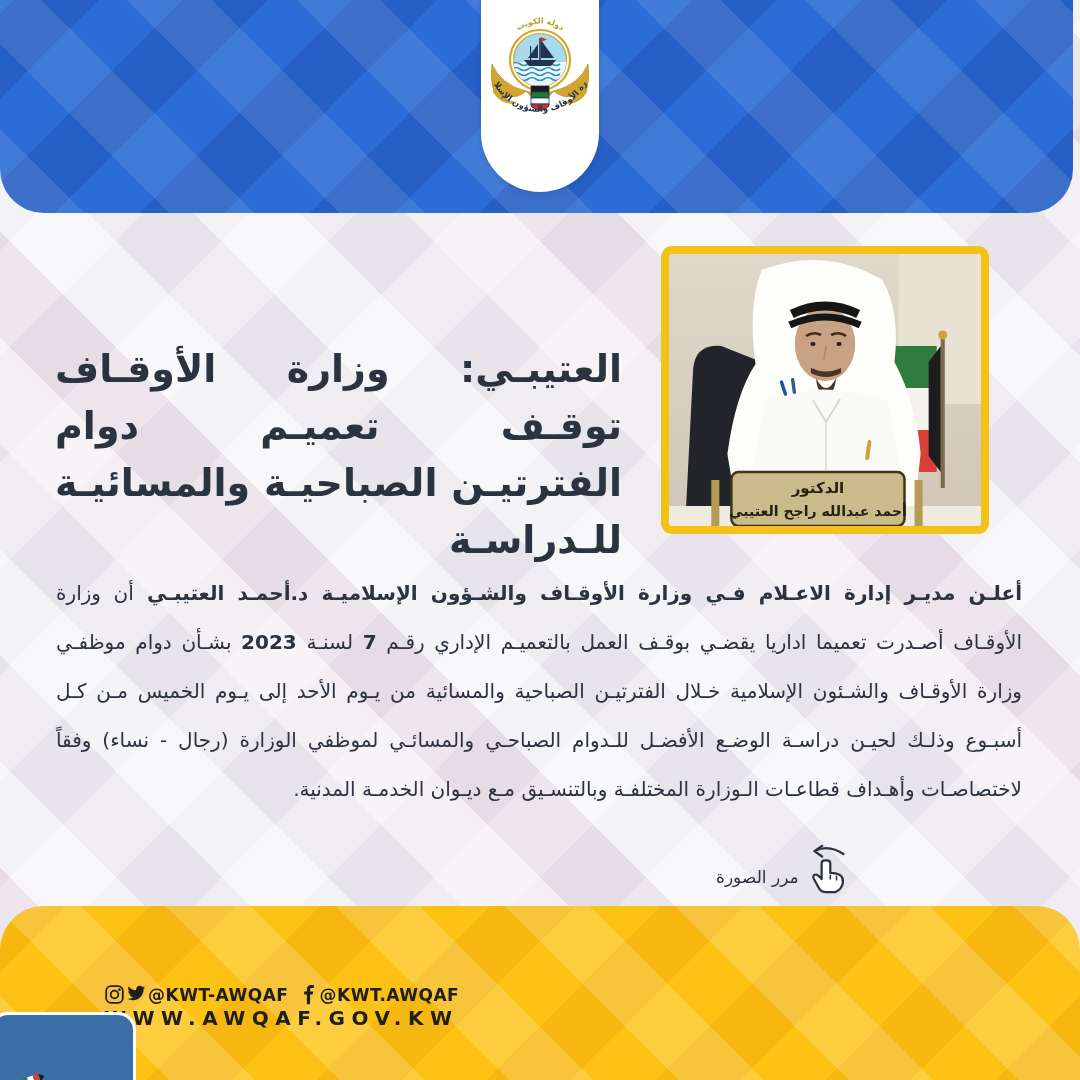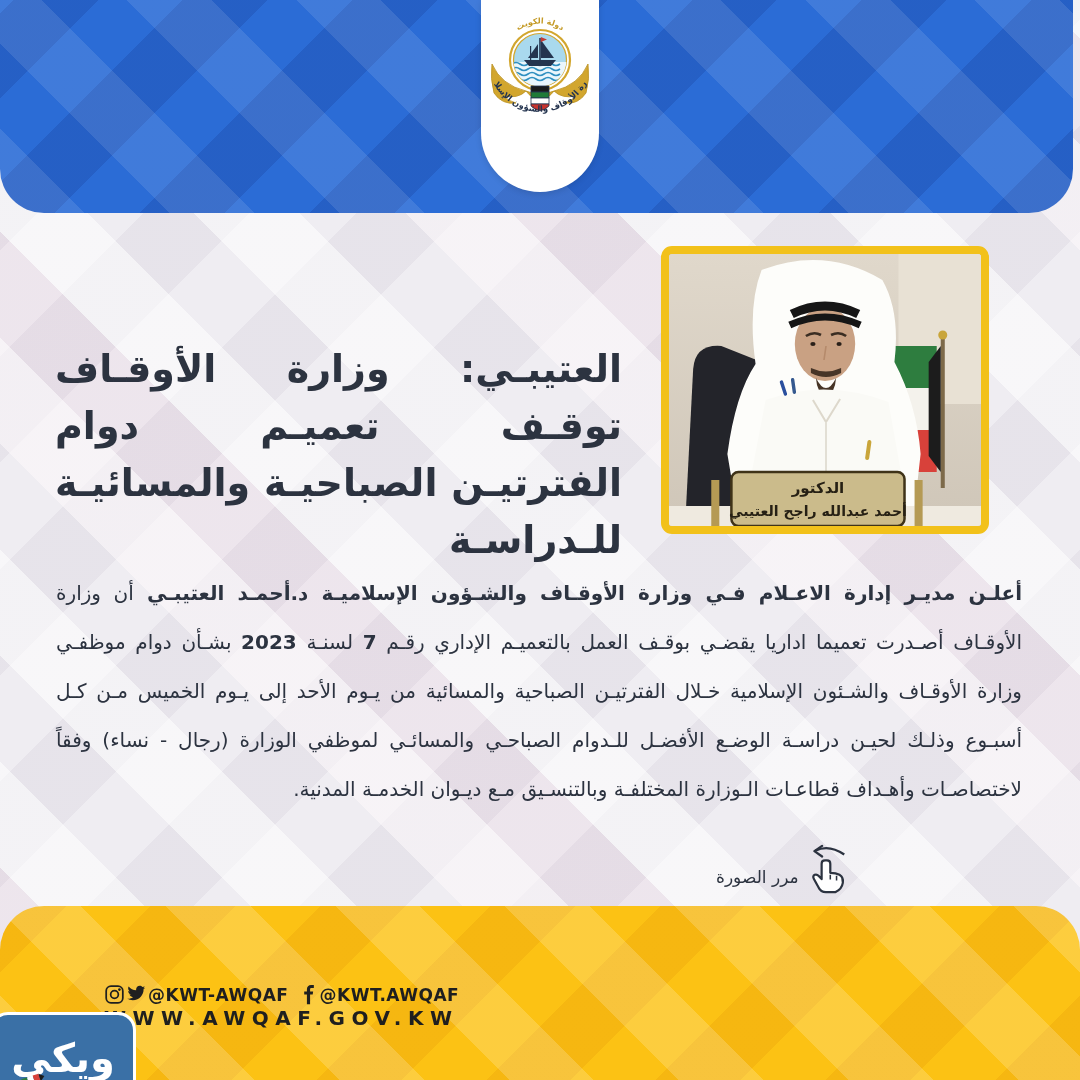--- a/index.html
+++ b/index.html
@@ -217,21 +217,20 @@
     <svg viewBox="0 0 24 24" width="21" height="21">
       <path fill="#1f1f1f" d="M15.5,4.5h2.6V1.1h-3.1c-3,0-4.8,1.9-4.8,4.9v2.6H7.1v3.3h3.1V23h3.6V11.9h3l0.5-3.3h-3.5V6.1C13.8,5.1,14.4,4.5,15.5,4.5z"></path>
     </svg>
   </span>
   <span>@KWT.AWQAF</span>
 </div>
 
 <div class="footer-site">WWW.AWQAF.GOV.KW</div>
 
 <div class="watermark">
-  <span>ويكي</span>
   <span class="pencil icon">
     <svg viewBox="0 0 26 14" width="26" height="14">
       <g transform="rotate(-18 13 7)">
         <rect x="3" y="3" width="6" height="8" fill="#2e7d3f"></rect>
         <rect x="9" y="3" width="6" height="8" fill="#ffffff"></rect>
         <rect x="15" y="3" width="6" height="8" fill="#d8413a"></rect>
         <path d="M21,3 L26,7 L21,11 Z" fill="#1c1c1c"></path>
       </g>
     </svg>
   </span>

